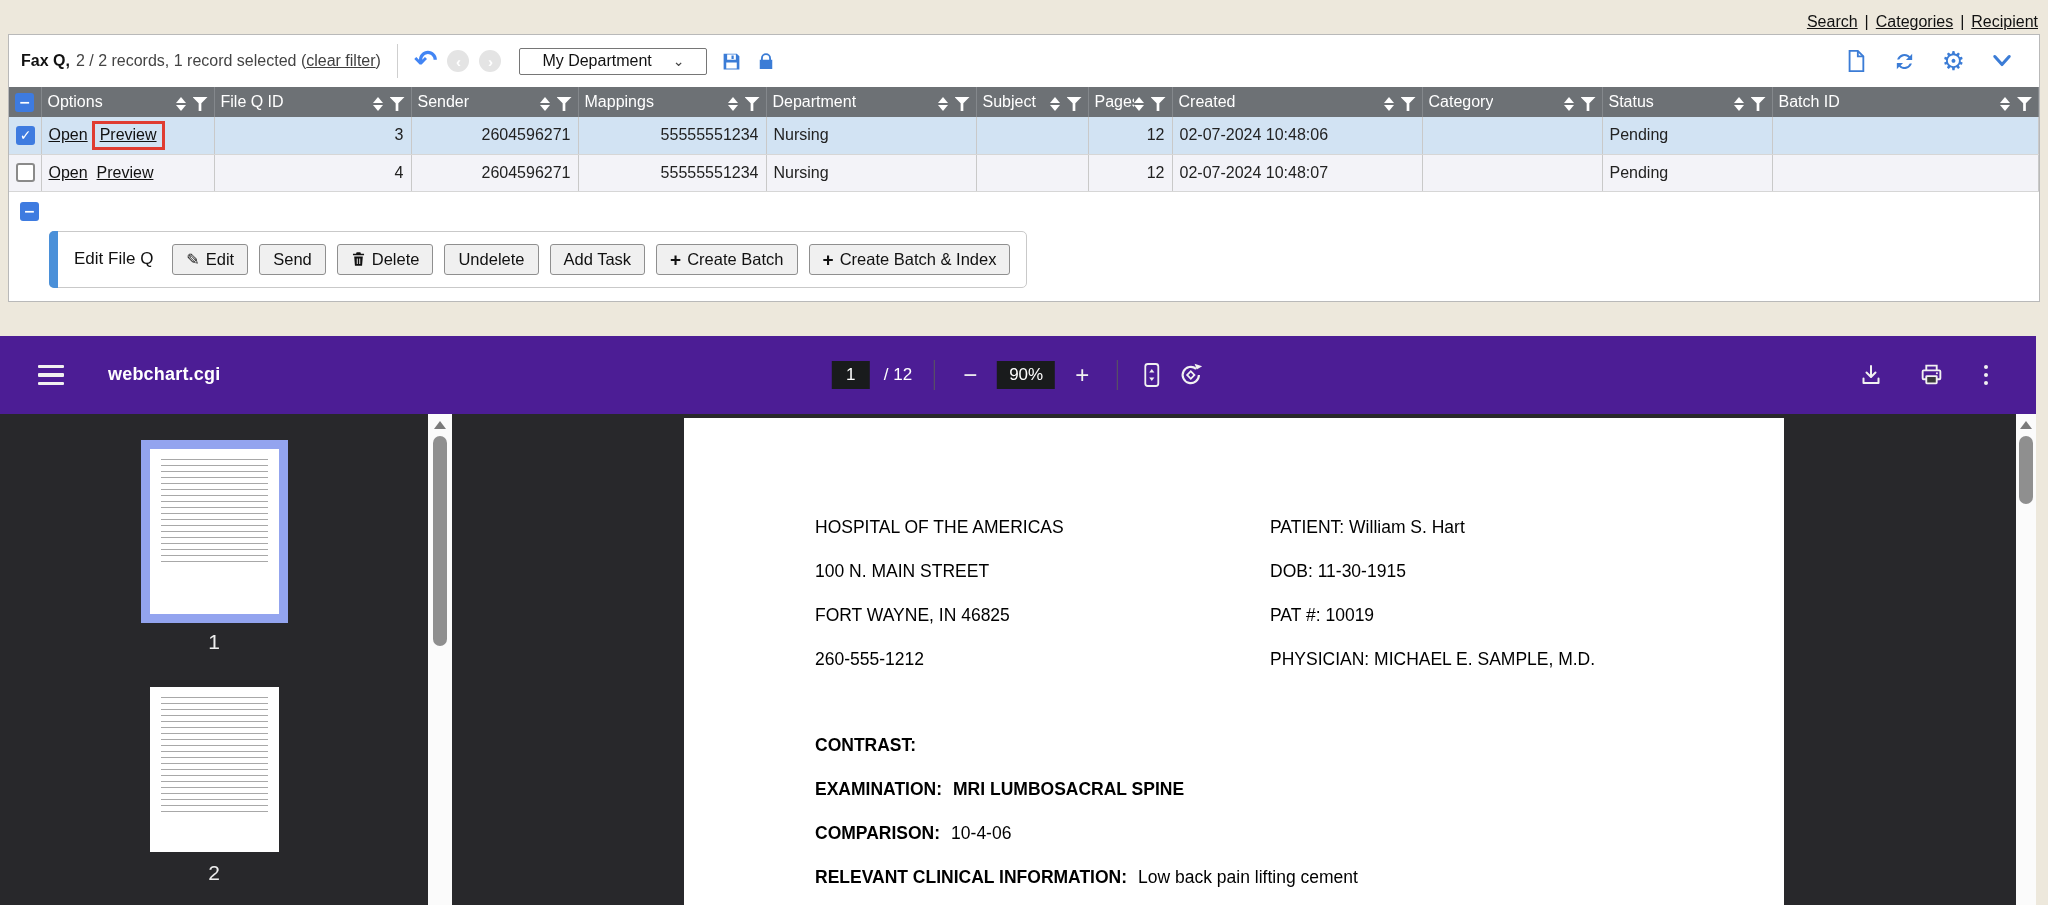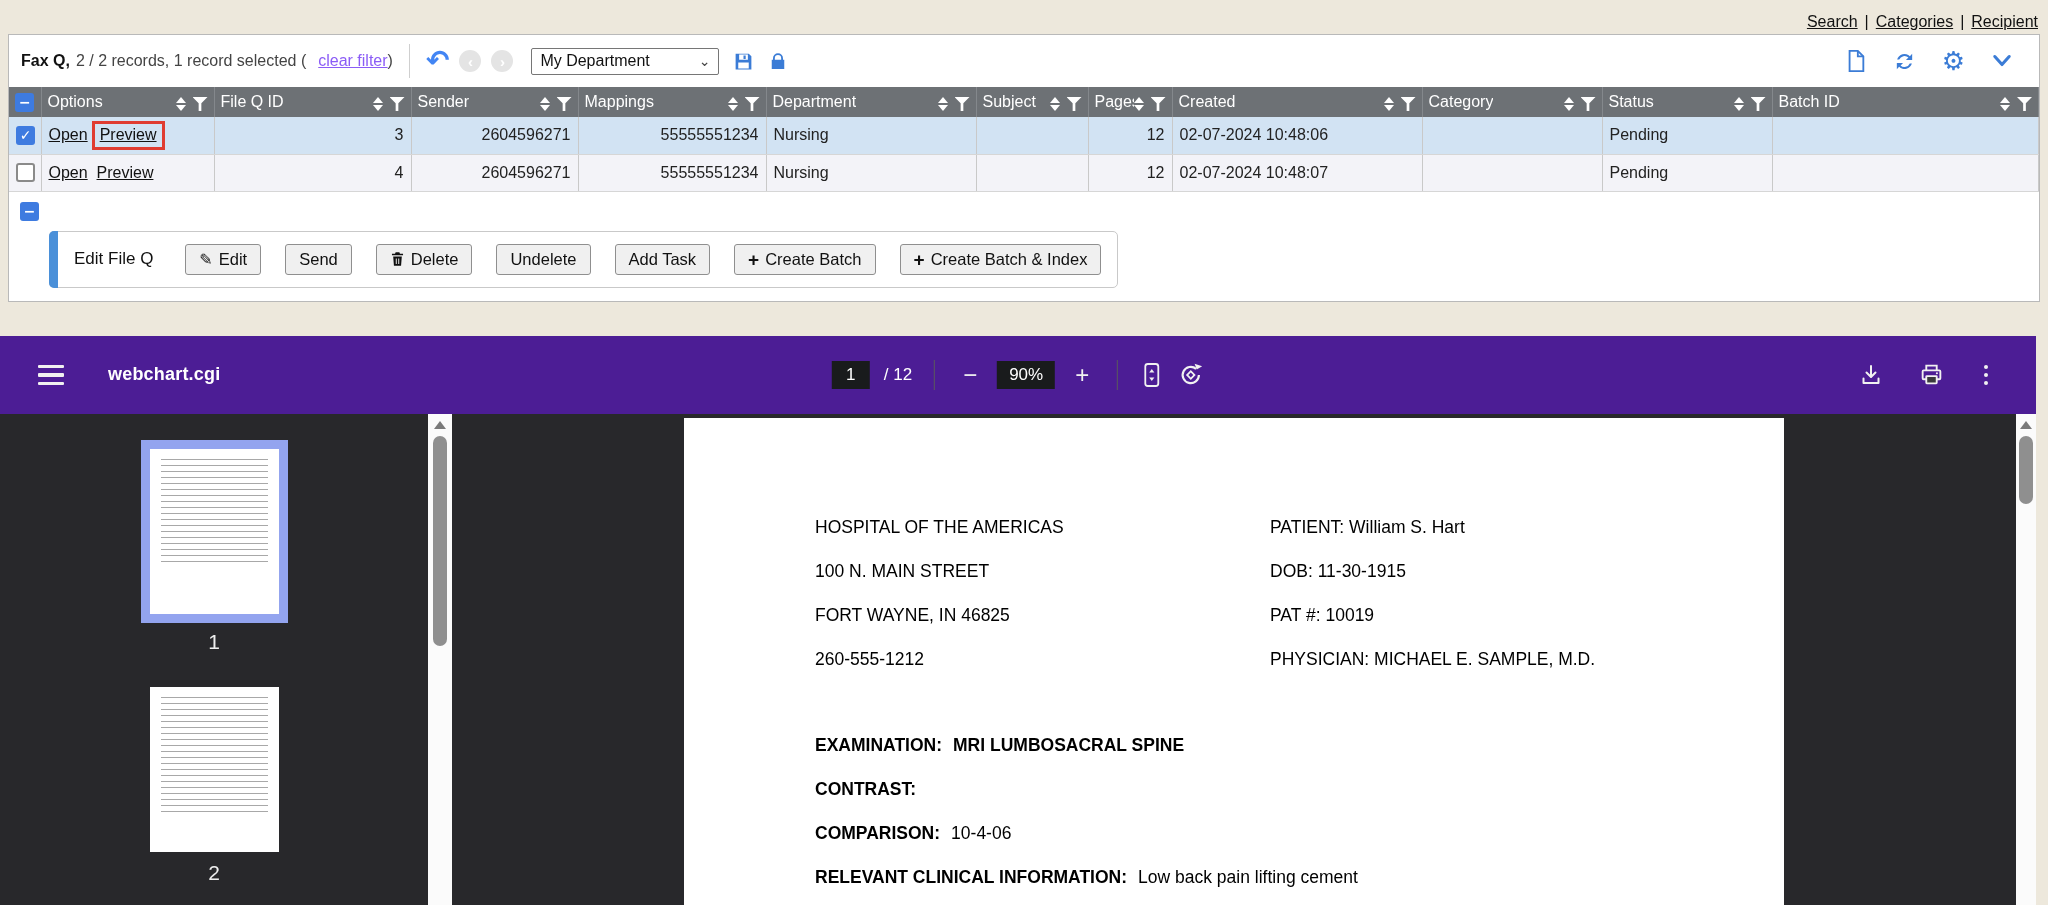--- a/index.html
+++ b/index.html
@@ -9,25 +9,25 @@
   
   .top-nav { height:34px; display:flex; justify-content:flex-end; align-items:center; padding:16px 10px 6px 0; font-size:16px; }
   .top-nav a { color:#111; text-decoration:underline; cursor:pointer; }
   .top-nav .sep { margin:0 7px; color:#111; }
 
   
   .fax-panel { margin:0 8px; background:#fff; border:1px solid #b9b9b9; }
   .fax-toolbar { height:52px; display:flex; align-items:center; padding:0 12px; font-size:16px; color:#333; }
   .fax-toolbar .title { font-weight:bold; color:#111; margin-right:6px; }
   .fax-toolbar .summary { color:#444; }
-  .fax-toolbar .summary a { color:#8b5cf6; text-decoration:underline; cursor:pointer;margin-left:12px; }
+  .fax-toolbar .summary a { color:#404040; text-decoration:underline; cursor:pointer; }
   .vdiv { width:1px; height:34px; background:#cfcfcf; margin:0 16px; }
   .undo-btn { font-size:28px; line-height:1; color:#4285f4; font-weight:bold; cursor:pointer; font-family:"DejaVu Sans",sans-serif; }
   .nav-circle { width:22px; height:22px; border-radius:50%; background:#e4e4e4; color:#fff; display:flex; align-items:center; justify-content:center; font-size:15px; font-weight:bold; margin-left:10px; }
-  .dept-select { margin-left:18px; width:188px; height:27px; border:1px solid #767676; border-radius:2px; background:#fff; display:flex; align-items:center; padding:0 8px; font-size:16px; color:#111; cursor:pointer; }
+  .dept-select { margin-left:18px; width:188px; height:27px; border:1px solid #767676; border-radius:2px; background:#fff; display:flex; align-items:center; padding:0 22px; font-size:16px; color:#111; cursor:pointer; }
   .dept-select .caret { margin-left:auto; color:#444; font-size:14px; font-family:"DejaVu Sans",sans-serif; }
   .tb-icon { margin-left:14px; display:flex; align-items:center; cursor:pointer; }
   .right-icons { margin-left:auto; display:flex; align-items:center; gap:26px; padding-right:14px; }
   .gear-glyph { font-family:"DejaVu Sans",sans-serif; font-size:26px; color:#3b7cd6; line-height:1; }
 
   
   table.fax-table { width:100%; border-collapse:collapse; table-layout:fixed; font-size:16px; }
   .fax-table th { background:#6d7175; color:#fff; font-weight:normal; height:30px; padding:0 6px; border-right:1px solid #84888c; }
   .fax-table th .hwrap { display:flex; align-items:flex-end; }
   .fax-table th .hlabel { white-space:nowrap; overflow:hidden; }
@@ -42,21 +42,21 @@
   td.num { text-align:right; }
   .cell-lnk { color:#111; text-decoration:underline; cursor:pointer; }
   .c-cb, .th-cb { text-align:center; }
   .cb { width:19px; height:19px; border-radius:3px; display:inline-flex; align-items:center; justify-content:center; vertical-align:middle; cursor:pointer; }
   .cb.blue { background:#3e7be0; color:#fff; font-size:14px; font-weight:bold; font-family:"DejaVu Sans",sans-serif; }
   .cb.empty { background:#fff; border:2px solid #8a8a8a; }
   .preview-box { border:3px solid #e03c31; padding:2px 5px 3px 5px; margin-left:4px; display:inline-block; }
 
   
   .expand-row { padding:10px 0 0 11px; }
-  .action-bar { margin:10px 0 13px 40px; display:inline-flex; align-items:center; background:#fff; border:1px solid #c9c9c9; border-radius:5px; position:relative; padding:12px 16px 12px 24px; gap:24px; }
+  .action-bar { margin:10px 0 13px 40px; display:inline-flex; align-items:center; background:#fff; border:1px solid #c9c9c9; border-radius:5px; position:relative; padding:12px 16px 12px 24px; gap:11px; }
   .action-bar .edge { position:absolute; left:-1px; top:-1px; bottom:-1px; width:9px; background:#4a90d9; border-radius:5px 0 0 5px; }
   .action-label { font-size:17px; color:#111; margin-right:8px; }
   .btn { background:#f0f0f0; border:1px solid #8f8f8f; border-radius:3px; font-size:16.5px; color:#111; padding:5px 13px; display:inline-flex; align-items:center; gap:6px; cursor:pointer; font-family:"Liberation Sans",sans-serif; }
   .btn .pencil { font-family:"DejaVu Sans",sans-serif; font-size:16px; }
   .btn .plus { font-weight:bold; font-size:19px; line-height:0.8; }
 
   
   .pdf-viewer { margin-top:34px; width:2036px; height:575px; display:flex; flex-direction:column; }
   .pdf-toolbar { height:78px; background:#4c1d95; display:flex; align-items:center; position:relative; color:#fff; flex:0 0 78px; }
   .hamburger { margin-left:38px; display:flex; flex-direction:column; gap:5px; cursor:pointer; }
@@ -475,26 +475,26 @@
             <span class="doc-left">FORT WAYNE, IN  46825</span>
             <span class="doc-right">PAT #: 10019</span>
           </div>
         <div class="doc-row">
             <span class="doc-left">260-555-1212</span>
             <span class="doc-right">PHYSICIAN: MICHAEL E. SAMPLE, M.D.</span>
           </div>
 
         <div class="doc-secs">
           <div class="doc-sec">
+              <span>CONTRAST:</span>
+              <span class="sval"></span>
+            </div>
+          <div class="doc-sec">
               <span>EXAMINATION:</span>
               <span class="sval vb">MRI LUMBOSACRAL SPINE</span>
-            </div>
-          <div class="doc-sec">
-              <span>CONTRAST:</span>
-              <span class="sval"></span>
             </div>
           <div class="doc-sec">
               <span>COMPARISON:</span>
               <span class="sval">10-4-06</span>
             </div>
           <div class="doc-sec">
               <span>RELEVANT CLINICAL INFORMATION:</span>
               <span class="sval">Low back pain lifting cement</span>
             </div>
         </div>

